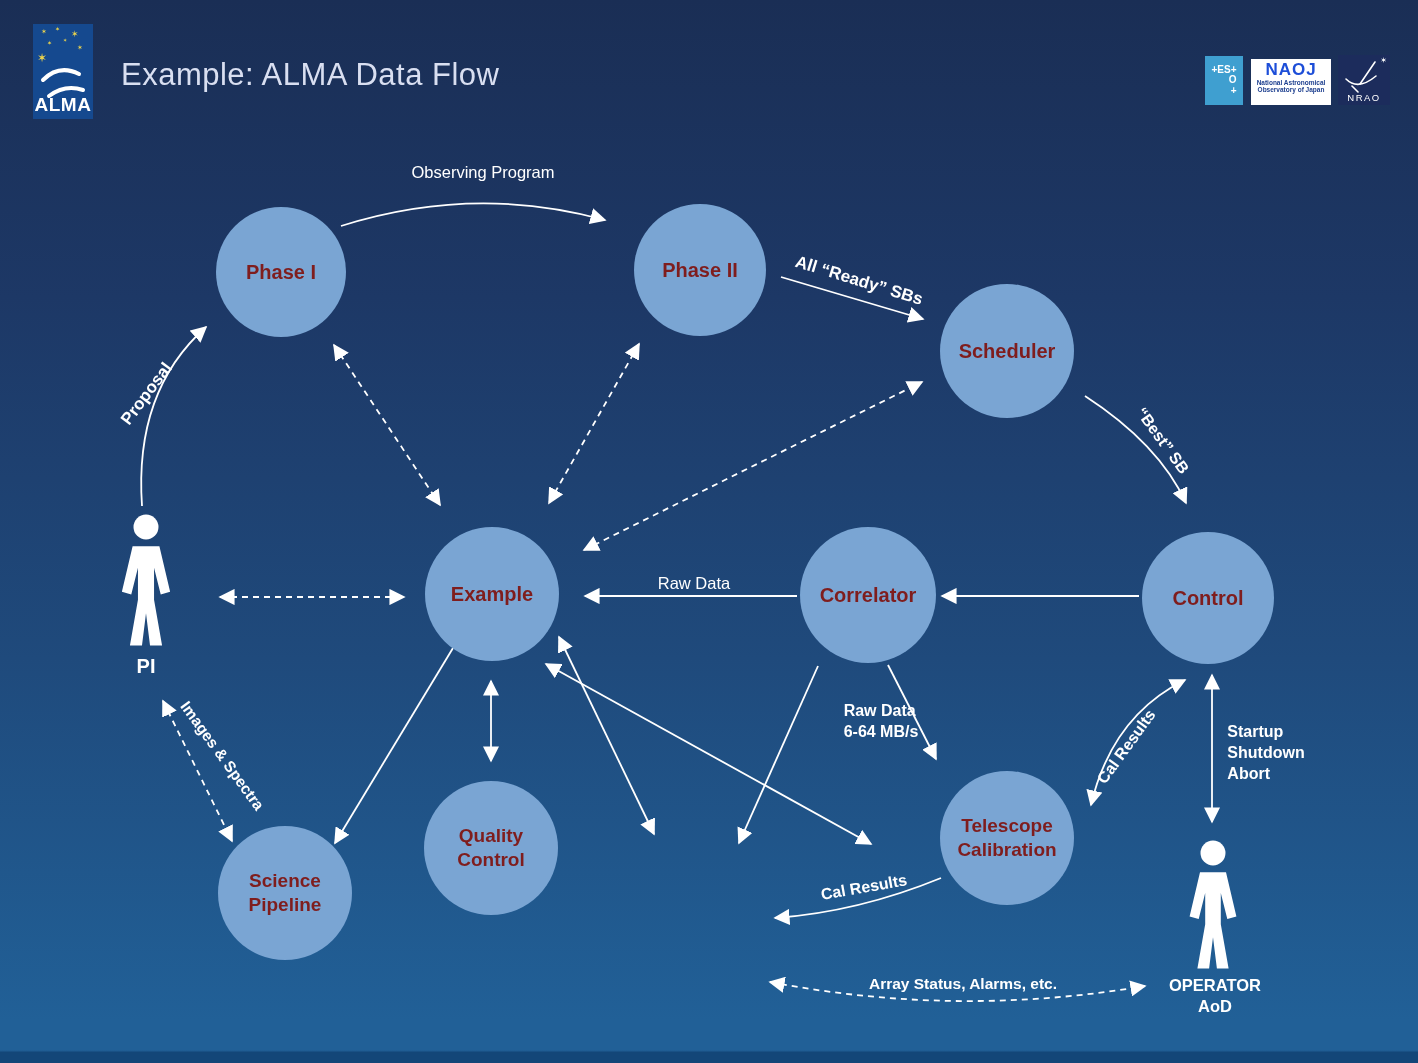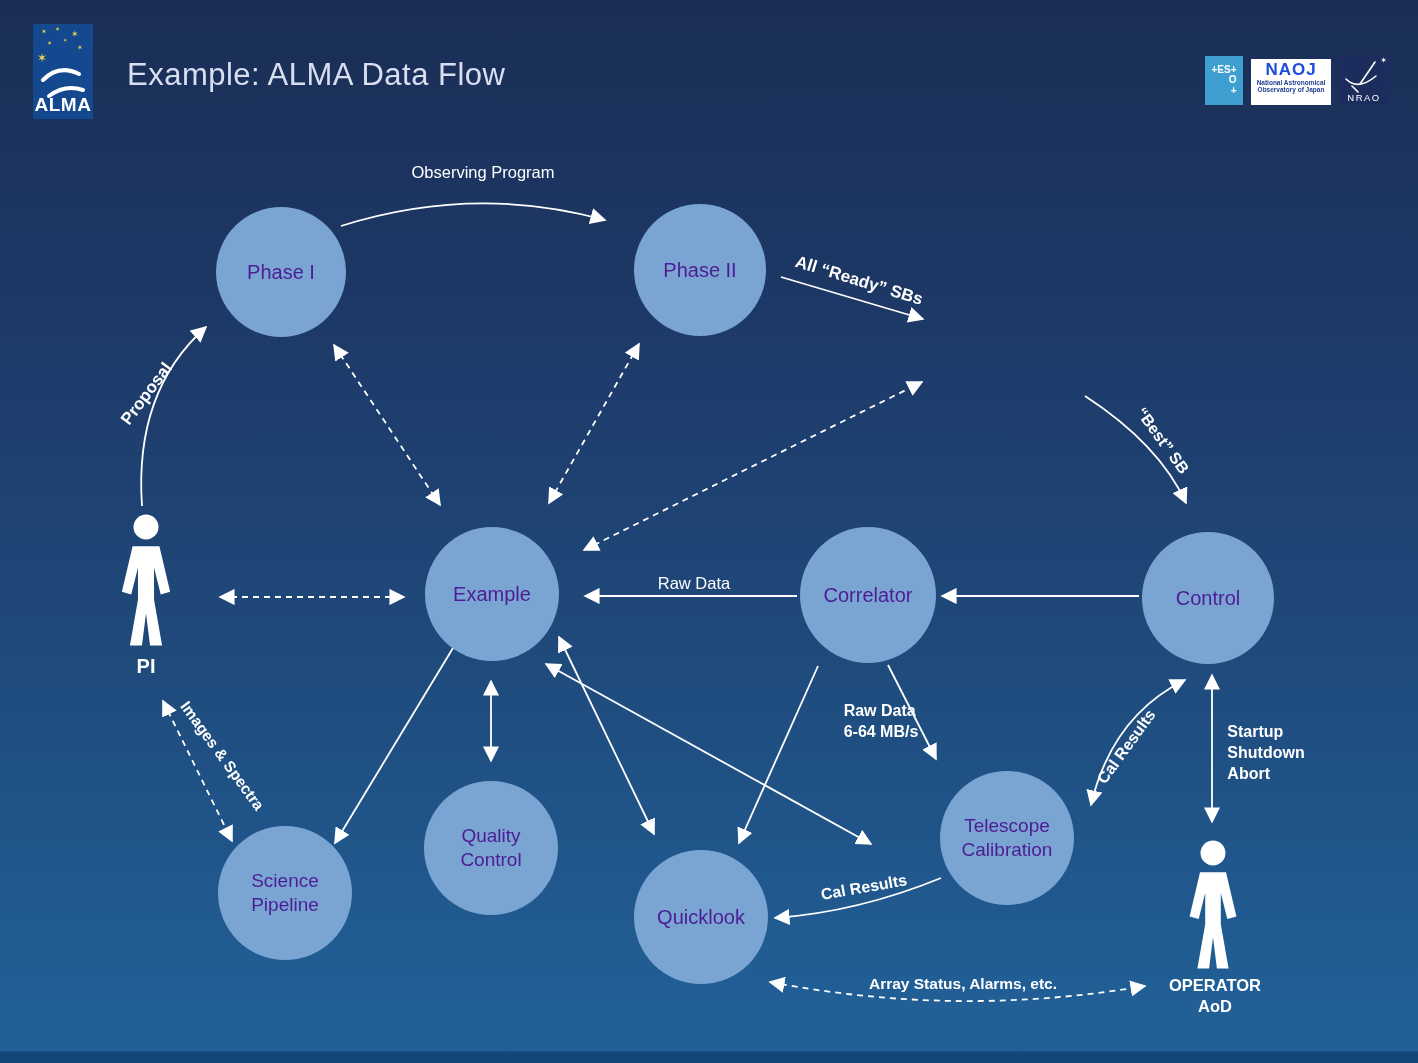--- a/index.html
+++ b/index.html
@@ -2,21 +2,21 @@
 <html><head>
 <meta charset="utf-8">
 <style>
   html,body{margin:0;padding:0;background:#0d1f3c;}
   .slide{
     position:relative;width:1418px;height:1063px;overflow:hidden;
     font-family:"Liberation Sans",sans-serif;
     background:linear-gradient(180deg,#1a2e55 0%,#1d3866 28%,#1f4a7c 62%,#216097 96%,#216097 98.8%,#134678 99%,#134678 100%);
   }
   .title{
-    position:absolute;left:127px;top:57px;
+    position:absolute;left:121px;top:57px;
     font-size:31px;color:#d9dff1;letter-spacing:.5px;font-weight:400;
   }
   
   .alma-logo{position:absolute;left:33px;top:24px;width:60px;height:95px;background:#15498f;}
   .alma-logo .stars span{position:absolute;color:#f2d84b;line-height:1;}
   .alma-logo .alma-word{position:absolute;bottom:3px;width:100%;text-align:center;
     color:#ffffff;font-weight:bold;font-size:19px;letter-spacing:.5px;}
   .alma-dishes{position:absolute;left:2px;top:34px;}
   .eso-logo{position:absolute;left:1205px;top:56px;width:38px;height:49px;background:#3f9fd0;
     display:flex;align-items:center;justify-content:center;text-align:right;
@@ -26,21 +26,21 @@
   .naoj-word{color:#1d4ed8;font-weight:bold;font-size:17px;line-height:1.05;margin-top:2px;letter-spacing:1px;}
   .naoj-sub{color:#1d3f8f;font-weight:bold;font-size:6.5px;line-height:1.15;white-space:pre-line;}
   .nrao-logo{position:absolute;left:1338px;top:55px;width:52px;height:50px;background:#1c2c5c;}
   .nrao-word{position:absolute;bottom:2px;width:100%;text-align:center;color:#fff;font-size:9.5px;letter-spacing:1.5px;}
   .nrao-star{position:absolute;right:3px;top:1px;color:#fff;font-size:8px;}
   
   .diagram{position:absolute;left:0;top:0;}
   .node{
     position:absolute;border-radius:50%;background:#7aa5d3;
     display:flex;align-items:center;justify-content:center;text-align:center;
-    color:#4c1d95;font-weight:normal;font-size:20px;line-height:1.25;white-space:pre-line;
+    color:#7f1d1d;font-weight:bold;font-size:20px;line-height:1.25;white-space:pre-line;
   }
   .lbl{
     position:absolute;color:#fff;font-weight:bold;font-size:16px;line-height:1.3;
     white-space:pre-line;transform:translate(-50%,-50%);text-align:center;
   }
   .lbl.light{font-weight:400;font-size:16.5px;}
   .lbl.left{text-align:left;}
 </style>
 </head>
 <body>
@@ -132,28 +132,28 @@
       <path transform="translate(105.8,511.4) scale(1.34)" d="M20 26 L40 26 L48 60 L41 62 L36 42 L36 66 L42 100 L33 100 L30 76 L27 100 L18 100 L24 66 L24 42 L19 62 L12 60 Z"></path>
     </g>
     <g fill="#ffffff">
       <circle cx="1213" cy="853" r="12.5"></circle>
       <path transform="translate(1174,838.4) scale(1.3)" d="M20 26 L40 26 L48 60 L41 62 L36 42 L36 66 L42 100 L33 100 L30 76 L27 100 L18 100 L24 66 L24 42 L19 62 L12 60 Z"></path>
     </g>
   </svg>
 
   <div class="node" style="left:216px;top:207px;width:130px;height:130px">Phase I</div>
   <div class="node" style="left:634px;top:204px;width:132px;height:132px">Phase II</div>
+  <div class="node" style="left:940px;top:284px;width:134px;height:134px">Scheduler</div>
   <div class="node" style="left:425px;top:527px;width:134px;height:134px">Example</div>
   <div class="node" style="left:800px;top:527px;width:136px;height:136px">Correlator</div>
   <div class="node" style="left:1142px;top:532px;width:132px;height:132px">Control</div>
   <div class="node" style="left:424px;top:781px;width:134px;height:134px;font-size:19px">Quality
 Control</div>
   <div class="node" style="left:218px;top:826px;width:134px;height:134px;font-size:19px">Science
 Pipeline</div>
-  <div class="node" style="left:634px;top:850px;width:134px;height:134px">Quicklook</div>
   <div class="node" style="left:940px;top:771px;width:134px;height:134px;font-size:19px">Telescope
 Calibration</div>
 
   <div class="lbl light" style="left:483px;top:173px">Observing Program</div>
   <div class="lbl" style="left:859px;top:281px;font-size:17px;transform:translate(-50%,-50%) rotate(17deg)">All “Ready” SBs</div>
   <div class="lbl" style="left:147px;top:394px;font-size:17px;transform:translate(-50%,-50%) rotate(-53deg)">Proposal</div>
   <div class="lbl" style="left:1162px;top:441px;transform:translate(-50%,-50%) rotate(54deg)">“Best” SB</div>
   <div class="lbl light" style="left:694px;top:584px">Raw Data</div>
   <div class="lbl left" style="left:881px;top:722px">Raw Data
 6-64 MB/s</div>

